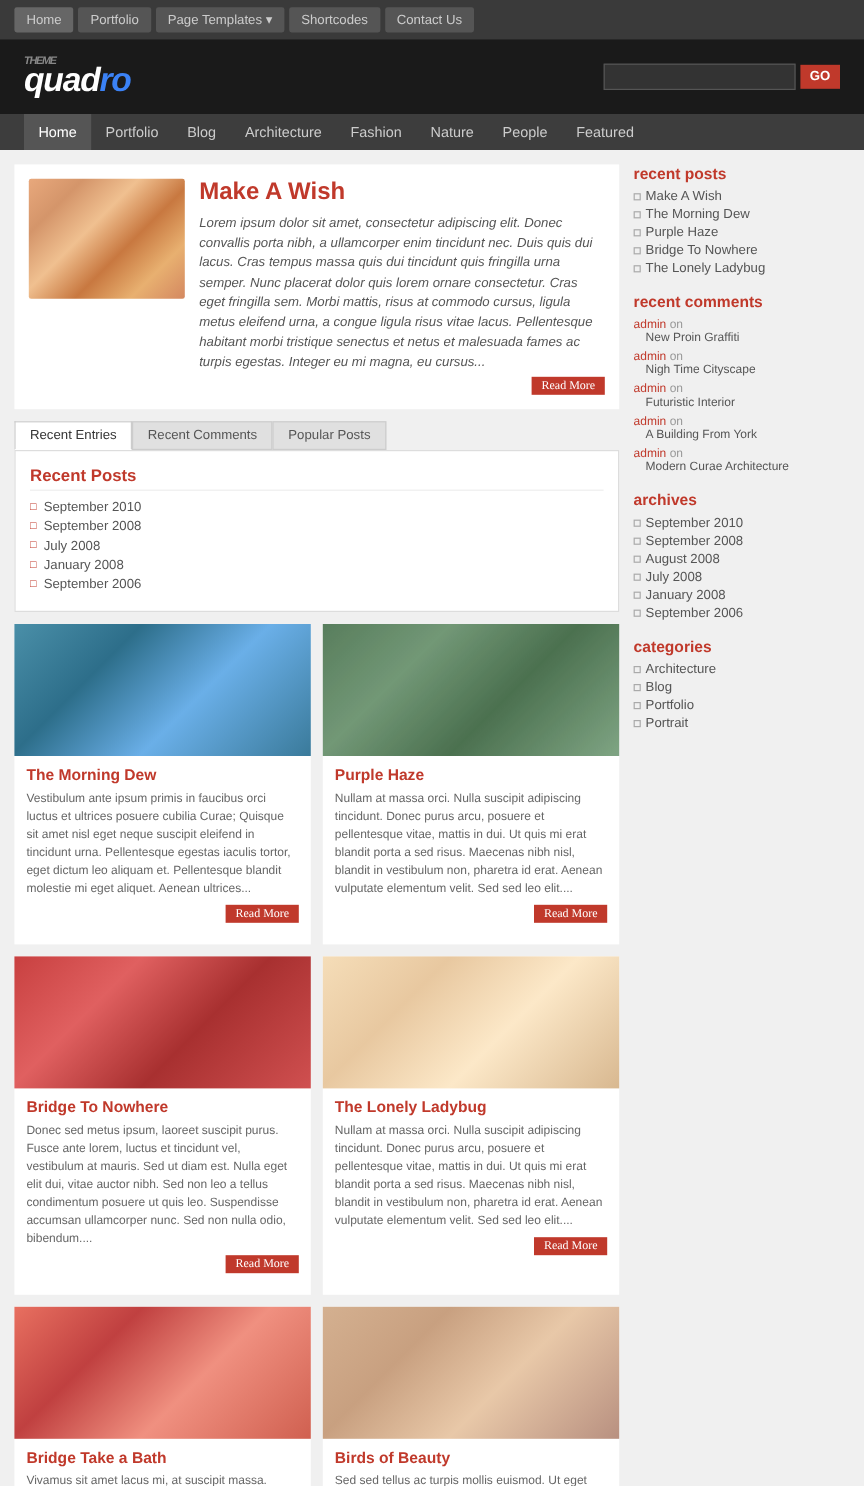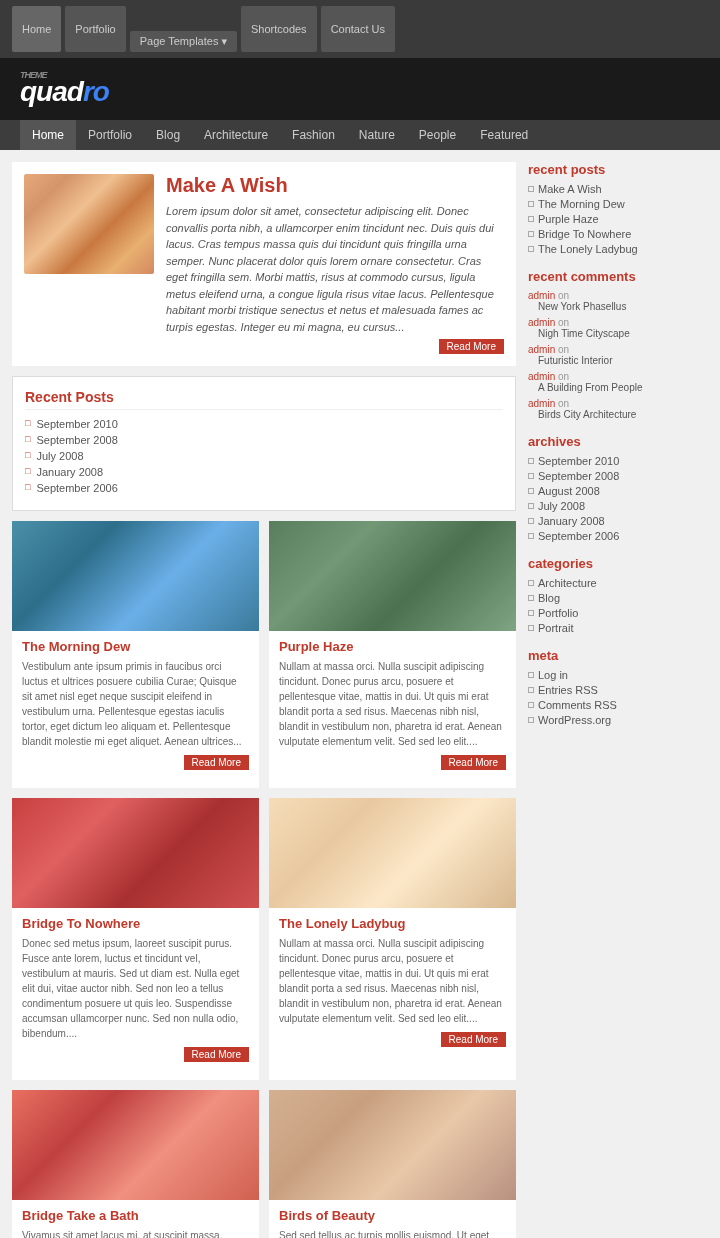--- a/index.html
+++ b/index.html
@@ -2,21 +2,21 @@
 <html><head>
   <meta charset="utf-8">
   <style>
     * { margin: 0; padding: 0; box-sizing: border-box; }
     body { font-family: Arial, sans-serif; font-size: 12px; background: #2a2a2a; color: #333; width: 720px; }
 
     
     .top-nav { background: #3a3a3a; padding: 6px 12px; display: flex; gap: 4px; }
     .top-nav-btn { background: #555; color: #ccc; border: none; padding: 4px 10px; font-size: 11px; cursor: pointer; border-radius: 2px; }
     .top-nav-btn.active { background: #666; }
-    .top-nav-dropdown { position: relative; margin-top: 25px; }
+    .top-nav-dropdown { position: relative; }
     .top-nav-dropdown::after { content: ' ▾'; }
 
     
     .header { background: #1a1a1a; padding: 12px 20px; display: flex; align-items: center; justify-content: space-between; }
     .logo { color: white; font-size: 28px; font-weight: bold; letter-spacing: -1px; font-style: italic; }
     .logo .theme-text { font-size: 9px; color: #888; display: block; margin-bottom: -4px; }
     .logo .ro { color: #3b82f6; }
     .search-area { display: flex; align-items: center; gap: 4px; }
     .search-input { background: #333; border: 1px solid #555; color: #ccc; padding: 4px 8px; width: 160px; font-size: 11px; }
     .search-btn { background: #c0392b; color: white; border: none; padding: 4px 8px; cursor: pointer; font-size: 11px; font-weight: bold; }
@@ -29,21 +29,21 @@
     
     .content-wrapper { background: #f0f0f0; padding: 12px; display: flex; gap: 12px; }
     .main-content { flex: 1; min-width: 0; }
     .sidebar { width: 180px; flex-shrink: 0; }
 
     
     .featured-post { background: white; padding: 12px; display: flex; gap: 12px; margin-bottom: 10px; }
     .featured-img-placeholder { width: 130px; height: 100px; flex-shrink: 0; background: linear-gradient(135deg, #d4956a 0%, #c8845a 30%, #e8b88a 60%, #d4956a 100%); border-radius: 2px; }
     .featured-content h2 { color: #c0392b; font-size: 20px; margin-bottom: 6px; }
     .featured-content p { font-size: 11px; color: #555; line-height: 1.5; font-style: italic; }
-    .read-more-link { color: white; background: #c0392b; padding: 2px 8px; font-size: 10px; text-decoration: none; display: inline-block; margin-top: 4px; float: right; }
+    .read-more-link { color: white; background: #c0392b; padding: 2px 8px; font-size: 10px; text-decoration: none; display: inline-block; margin-top: 4px; float: right; font-family: Liberation Serif, serif; }
 
     
     .tabs { display: flex; margin-bottom: 0; }
     .tab { padding: 5px 12px; font-size: 11px; cursor: pointer; border: 1px solid #ccc; background: #e0e0e0; color: #555; }
     .tab.active { background: white; border-bottom: 1px solid white; color: #333; }
 
     
     .recent-posts-section { background: white; padding: 12px; border: 1px solid #ddd; }
     .recent-posts-section h3 { color: #c0392b; font-size: 14px; margin-bottom: 8px; border-bottom: 1px solid #eee; padding-bottom: 4px; }
     .recent-post-item { display: flex; align-items: flex-start; gap: 4px; margin: 4px 0; font-size: 11px; color: #555; }
@@ -88,20 +88,24 @@
   <button class="top-nav-btn">Portfolio</button>
   <button class="top-nav-btn top-nav-dropdown">Page Templates</button>
   <button class="top-nav-btn">Shortcodes</button>
   <button class="top-nav-btn">Contact Us</button>
 </div>
 
 <div class="header">
   <div class="logo">
     <span class="theme-text">THEME</span>
     <span><span>quad</span><span class="ro">ro</span></span>
+  </div>
+  <div class="search-area">
+    <input type="text" class="search-input" style="">
+    <button class="search-btn">GO</button>
   </div>
 </div>
 
 <nav class="main-nav">
   <a href="#" class="active">Home</a>
   <a href="#">Portfolio</a>
   <a href="#">Blog</a>
   <a href="#">Architecture</a>
   <a href="#">Fashion</a>
   <a href="#">Nature</a>
@@ -116,20 +120,25 @@
       <div class="featured-img-placeholder img-flowers"></div>
       <div class="featured-content">
         <h2>Make A Wish</h2>
         <p>Lorem ipsum dolor sit amet, consectetur adipiscing elit. Donec convallis porta nibh, a ullamcorper enim tincidunt nec. Duis quis dui lacus. Cras tempus massa quis dui tincidunt quis fringilla urna semper. Nunc placerat dolor quis lorem ornare consectetur. Cras eget fringilla sem. Morbi mattis, risus at commodo cursus, ligula metus eleifend urna, a congue ligula risus vitae lacus. Pellentesque habitant morbi tristique senectus et netus et malesuada fames ac turpis egestas. Integer eu mi magna, eu cursus...</p>
         <div class="clear"></div>
         <a href="#" class="read-more-link">Read More</a>
         <div class="clear"></div>
       </div>
     </div>
 
+    <div class="tabs">
+      <div class="tab active">Recent Entries</div>
+      <div class="tab">Recent Comments</div>
+      <div class="tab">Popular Posts</div>
+    </div>
 
     <div class="recent-posts-section">
       <h3>Recent Posts</h3>
       <div class="recent-post-item">
           <span class="bullet">□</span>
           <span>September 2010</span>
         </div>
       <div class="recent-post-item">
           <span class="bullet">□</span>
           <span>September 2008</span>
@@ -147,21 +156,21 @@
           <span>September 2006</span>
         </div>
     </div>
 
     <div class="post-grid">
 
       <div class="post-card">
         <div class="post-card-img-placeholder img-blue-flower"></div>
         <div class="post-card-content">
           <h4>The Morning Dew</h4>
-          <p>Vestibulum ante ipsum primis in faucibus orci luctus et ultrices posuere cubilia Curae; Quisque sit amet nisl eget neque suscipit eleifend in vestibulum urna. Pellentesque egestas iaculis tortor, eget dictum leo aliquam et. Pellentesque blandit molestie mi eget aliquet. Aenean ultrices...</p>
+          <p>Vestibulum ante ipsum primis in faucibus orci luctus et ultrices posuere cubilia Curae; Quisque sit amet nisl eget neque suscipit eleifend in tincidunt urna. Pellentesque egestas iaculis tortor, eget dictum leo aliquam et. Pellentesque blandit molestie mi eget aliquet. Aenean ultrices...</p>
           <a href="#" class="read-more-link">Read More</a>
           <div class="clear"></div>
         </div>
       </div>
 
       <div class="post-card">
         <div class="post-card-img-placeholder img-trees"></div>
         <div class="post-card-content">
           <h4>Purple Haze</h4>
           <p>Nullam at massa orci. Nulla suscipit adipiscing tincidunt. Donec purus arcu, posuere et pellentesque vitae, mattis in dui. Ut quis mi erat blandit porta a sed risus. Maecenas nibh nisl, blandit in vestibulum non, pharetra id erat. Aenean vulputate elementum velit. Sed sed leo elit....</p>
@@ -238,41 +247,41 @@
           <span class="sidebar-bullet"></span>
           <a href="#">The Lonely Ladybug</a>
         </div>
     </div>
 
     <div class="sidebar-section">
       <h4>recent comments</h4>
       <div class="sidebar-comment">
         <span class="admin">admin</span>
         <span class="on"> on</span>
-        <span class="post-name">New York Phasellus</span>
+        <span class="post-name">New Proin Graffiti</span>
       </div>
       <div class="sidebar-comment">
         <span class="admin">admin</span>
         <span class="on"> on</span>
         <span class="post-name">Nigh Time Cityscape</span>
       </div>
       <div class="sidebar-comment">
         <span class="admin">admin</span>
         <span class="on"> on</span>
         <span class="post-name">Futuristic Interior</span>
       </div>
       <div class="sidebar-comment">
         <span class="admin">admin</span>
         <span class="on"> on</span>
-        <span class="post-name">A Building From People</span>
-      </div>
-      <div class="sidebar-comment">
-        <span class="admin">admin</span>
-        <span class="on"> on</span>
-        <span class="post-name">Birds City Architecture</span>
+        <span class="post-name">A Building From York</span>
+      </div>
+      <div class="sidebar-comment">
+        <span class="admin">admin</span>
+        <span class="on"> on</span>
+        <span class="post-name">Modern Curae Architecture</span>
       </div>
     </div>
 
     <div class="sidebar-section">
       <h4>archives</h4>
       <div class="sidebar-item">
           <span class="sidebar-bullet"></span>
           <a href="#">September 2010</a>
         </div>
       <div class="sidebar-item">
@@ -310,34 +319,15 @@
       <div class="sidebar-item">
           <span class="sidebar-bullet"></span>
           <a href="#">Portfolio</a>
         </div>
       <div class="sidebar-item">
           <span class="sidebar-bullet"></span>
           <a href="#">Portrait</a>
         </div>
     </div>
 
-    <div class="sidebar-section">
-      <h4>meta</h4>
-      <div class="sidebar-item">
-          <span class="sidebar-bullet"></span>
-          <a href="#">Log in</a>
-        </div>
-      <div class="sidebar-item">
-          <span class="sidebar-bullet"></span>
-          <a href="#">Entries RSS</a>
-        </div>
-      <div class="sidebar-item">
-          <span class="sidebar-bullet"></span>
-          <a href="#">Comments RSS</a>
-        </div>
-      <div class="sidebar-item">
-          <span class="sidebar-bullet"></span>
-          <a href="#">WordPress.org</a>
-        </div>
-    </div>
 
   </div>
 </div>
 
 </body></html>

